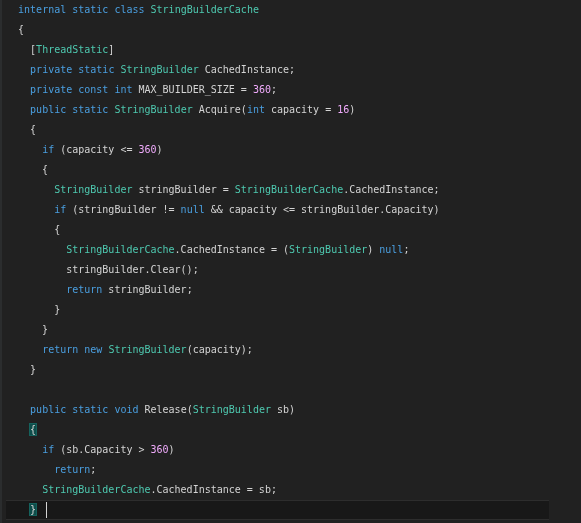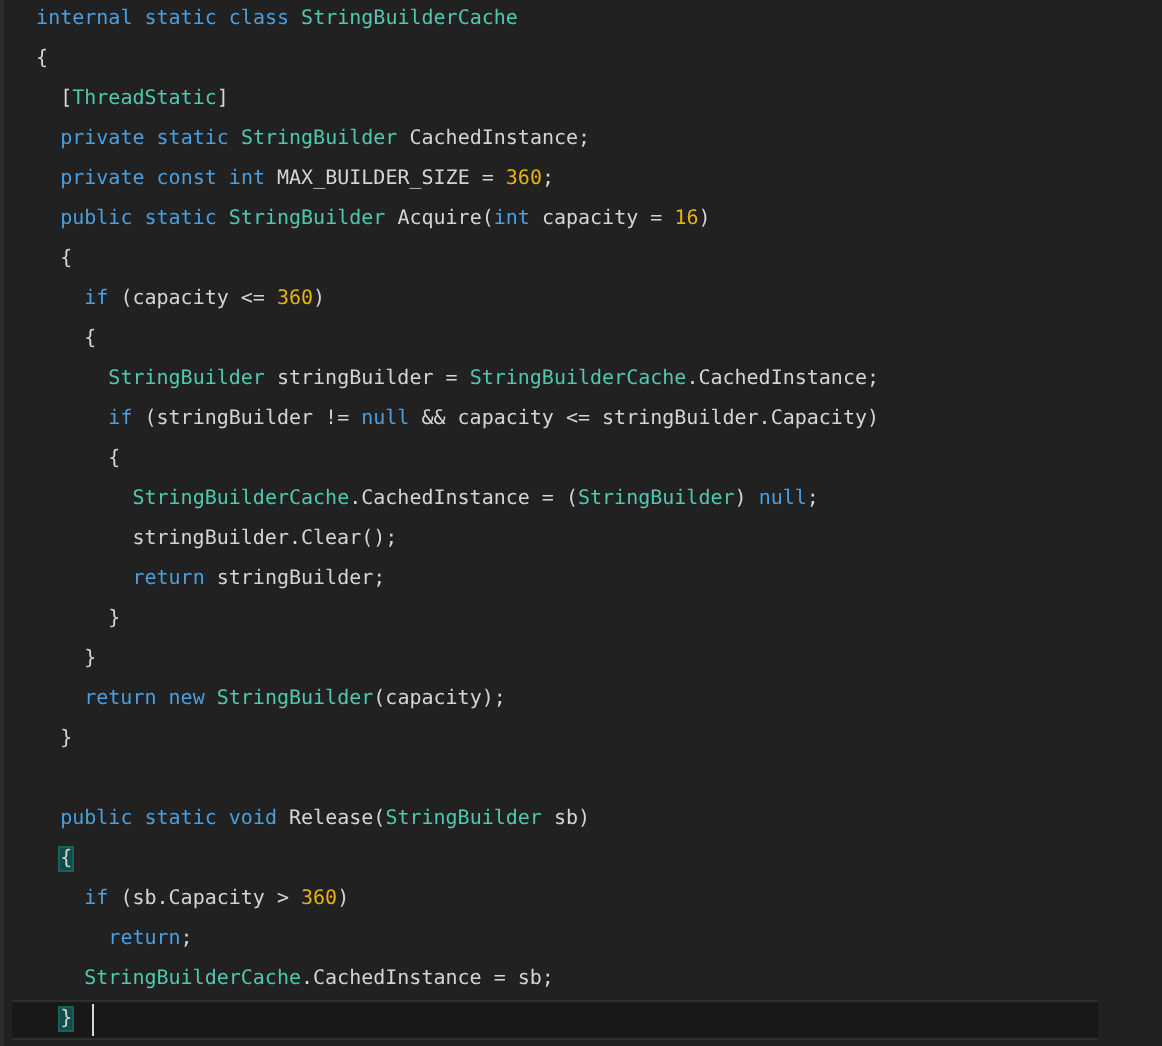--- a/index.html
+++ b/index.html
@@ -37,21 +37,21 @@
     white-space: pre;
     position: relative;
   }
   .line.current {
     background: #181818;
     box-shadow: inset 0 1px 0 #2d2d2d, inset 0 -1px 0 #2d2d2d;
   }
   
   .kw   { color: #4a9fe0; }        
   .typ  { color: #4ec9b0; }        
-  .num  { color: #eab308; }        
+  .num  { color: #f0abfc; }        
   .pln  { color: #d4d4d4; }        
   .brace-hl {
     background: #0e4d4a;
     color: #d4d4d4;
     outline: 1px solid #15625d;
   }
   #caret {
     position: absolute;
     width: 1px;
     background: #d4d4d4;

